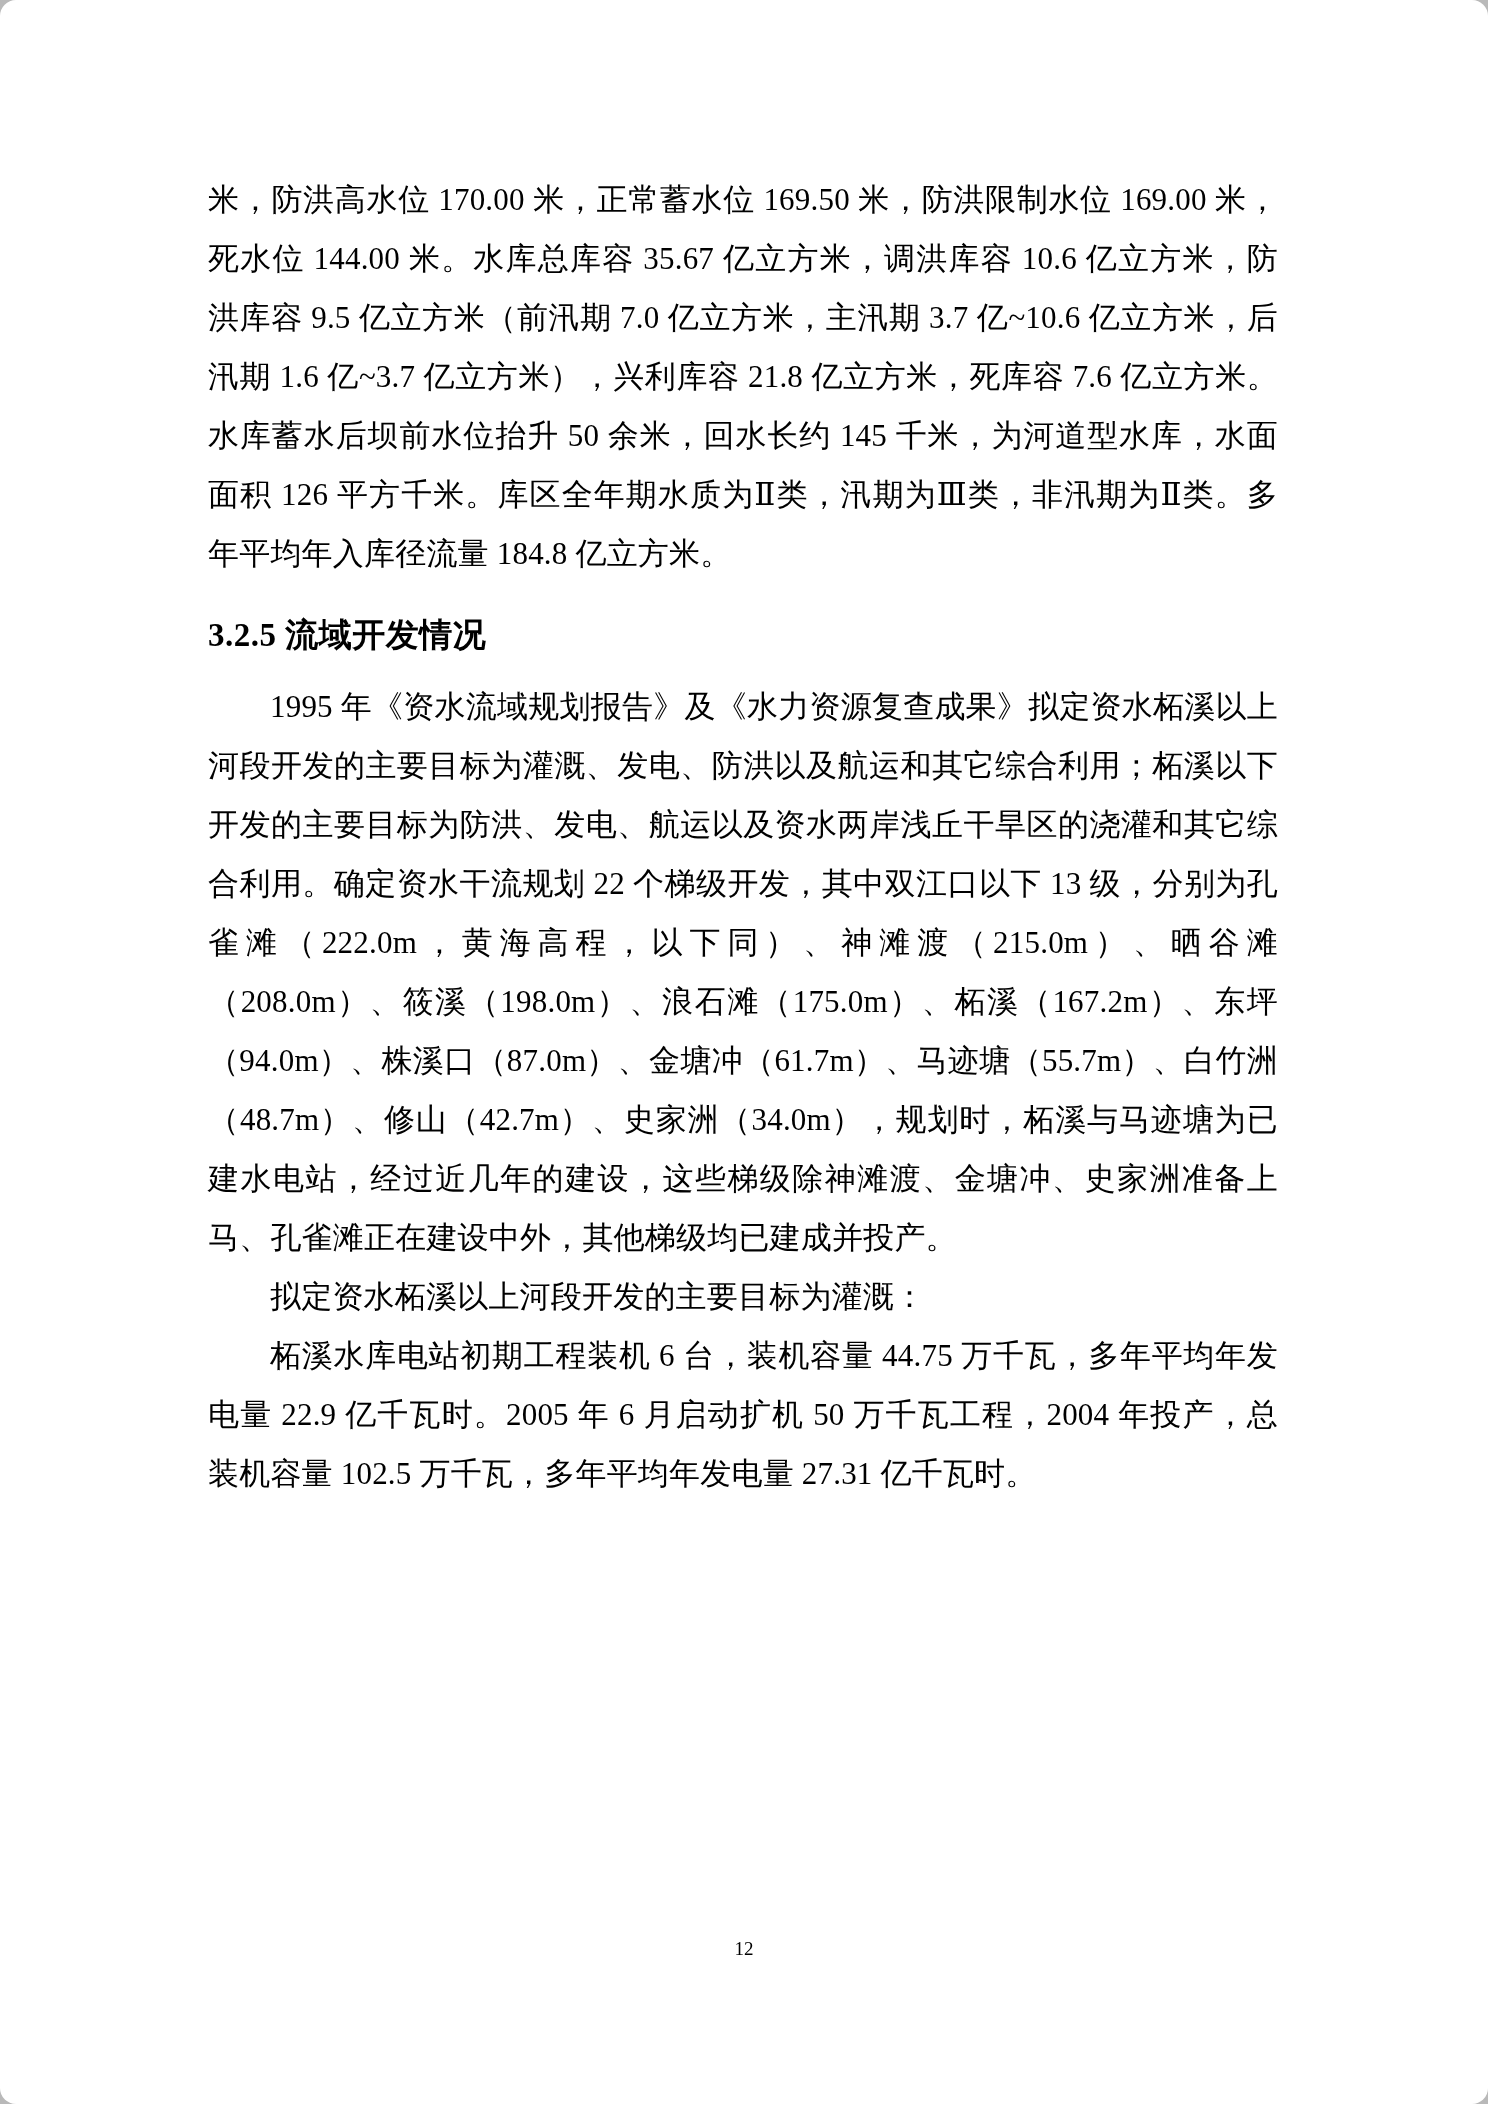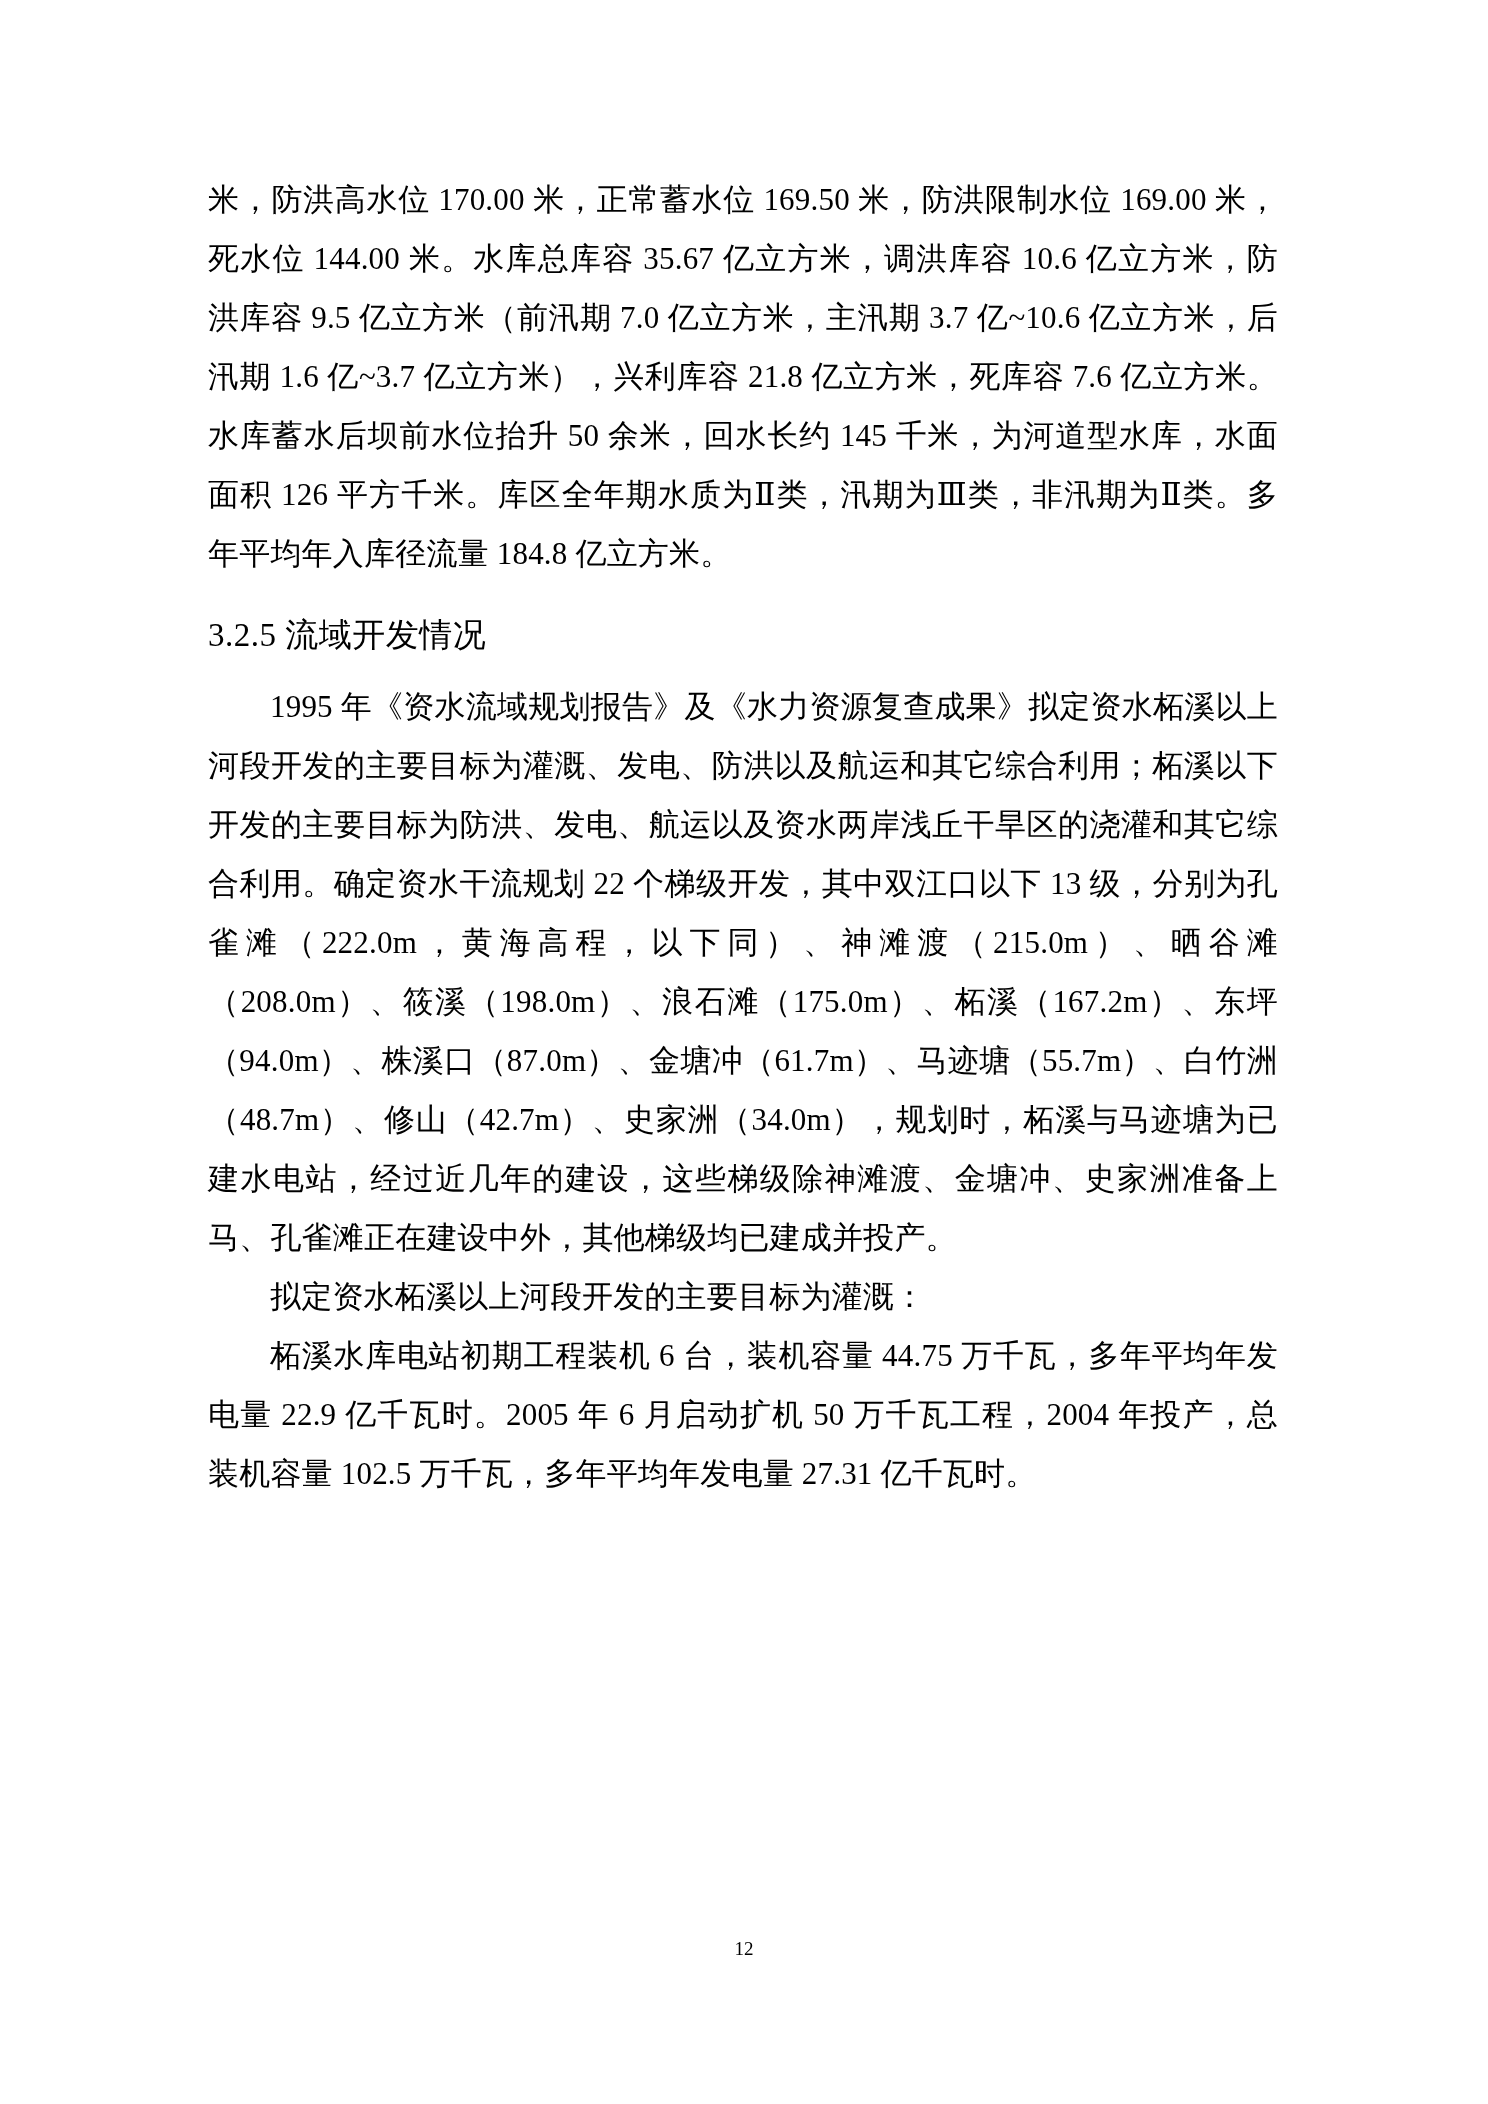--- a/index.html
+++ b/index.html
@@ -9,20 +9,21 @@
   }
   .page {
     width: 1488px;
     height: 2104px;
     background: #ffffff;
     margin: 0 auto;
     position: relative;
     box-sizing: border-box;
     font-family: "Liberation Serif", "DejaVu Serif", serif;
     color: #000000;
+    border-radius: 16px;
   }
   .content {
     position: absolute;
     left: 208px;
     top: 170px;
     width: 1070px;
   }
   p.body {
     margin: 0 0 0 0;
     font-size: 31px;
@@ -30,21 +31,21 @@
     text-align: justify;
     text-justify: inter-ideograph;
     letter-spacing: 0.2px;
   }
   p.indent {
     text-indent: 62px;
   }
   h2.heading {
     font-size: 33px;
     line-height: 52px;
-    font-weight: normal;
+    font-weight: bold;
     margin: 26px 0 16px 0;
     letter-spacing: 0.5px;
   }
   .pagenum {
     position: absolute;
     left: 0;
     right: 0;
     top: 1938px;
     text-align: center;
     font-size: 19px;

